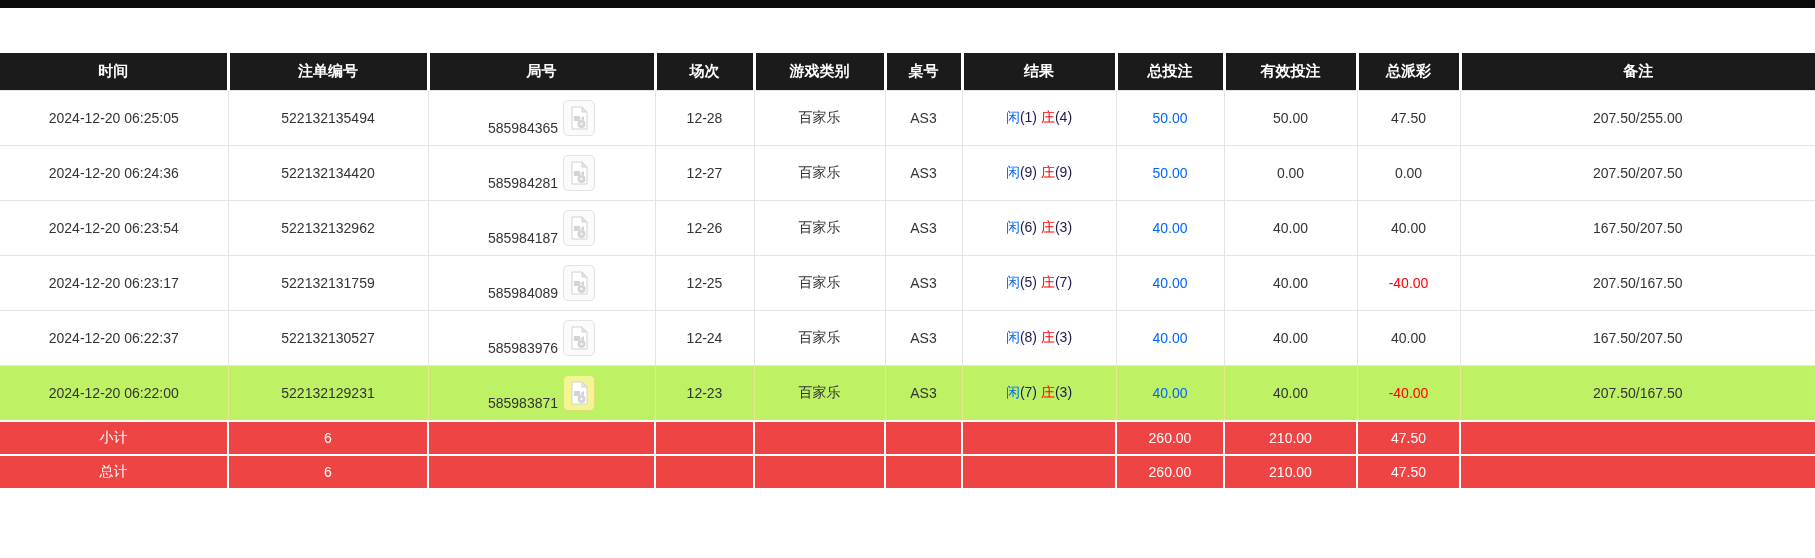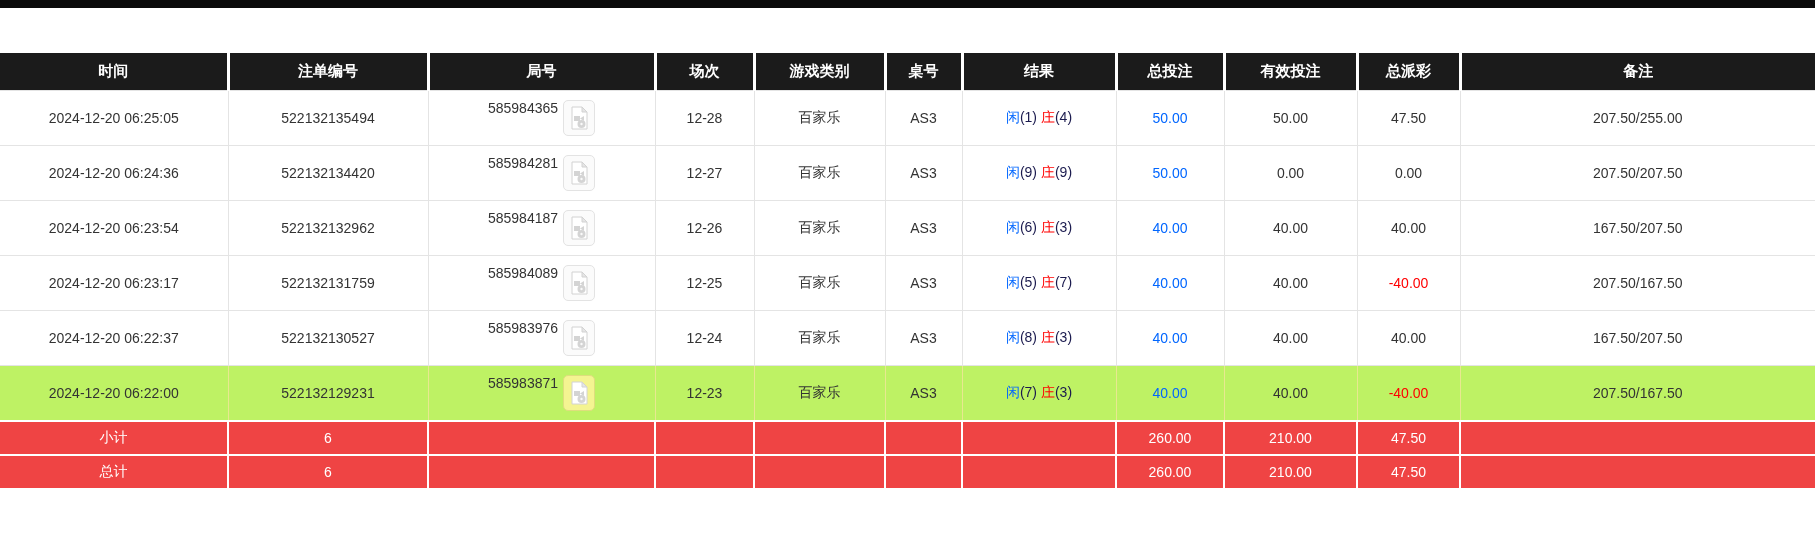--- a/index.html
+++ b/index.html
@@ -27,21 +27,21 @@
     background:#ef4444;color:#fff;border:2px solid #fff;
     height:32px;font-size:14px;
   }
   tr.sum td:first-child{border-left:none;}
   tr.sum td:last-child{border-right:none;}
   .blue{color:#0066ff;}
   .red{color:#ff0000;}
   .res-p{color:#0066ff;}
   .res-b{color:#ff0000;}
   .res-n{color:#1a1a4e;}
-  .round-cell{display:flex;align-items:flex-start;justify-content:center;gap:5px;}
+  .round-cell{display:flex;align-items:flex-end;justify-content:center;gap:5px;}
   .video-btn{
     display:inline-flex;align-items:center;justify-content:center;
     width:30px;height:34px;border:1px solid #e3e3e3;border-radius:5px;
     background:#fbfbfb;cursor:pointer;flex:0 0 auto;
   }
   .hl .video-btn{background:#f4f491;border-color:#dede7d;}
 </style>
 </head>
 <body>
 

